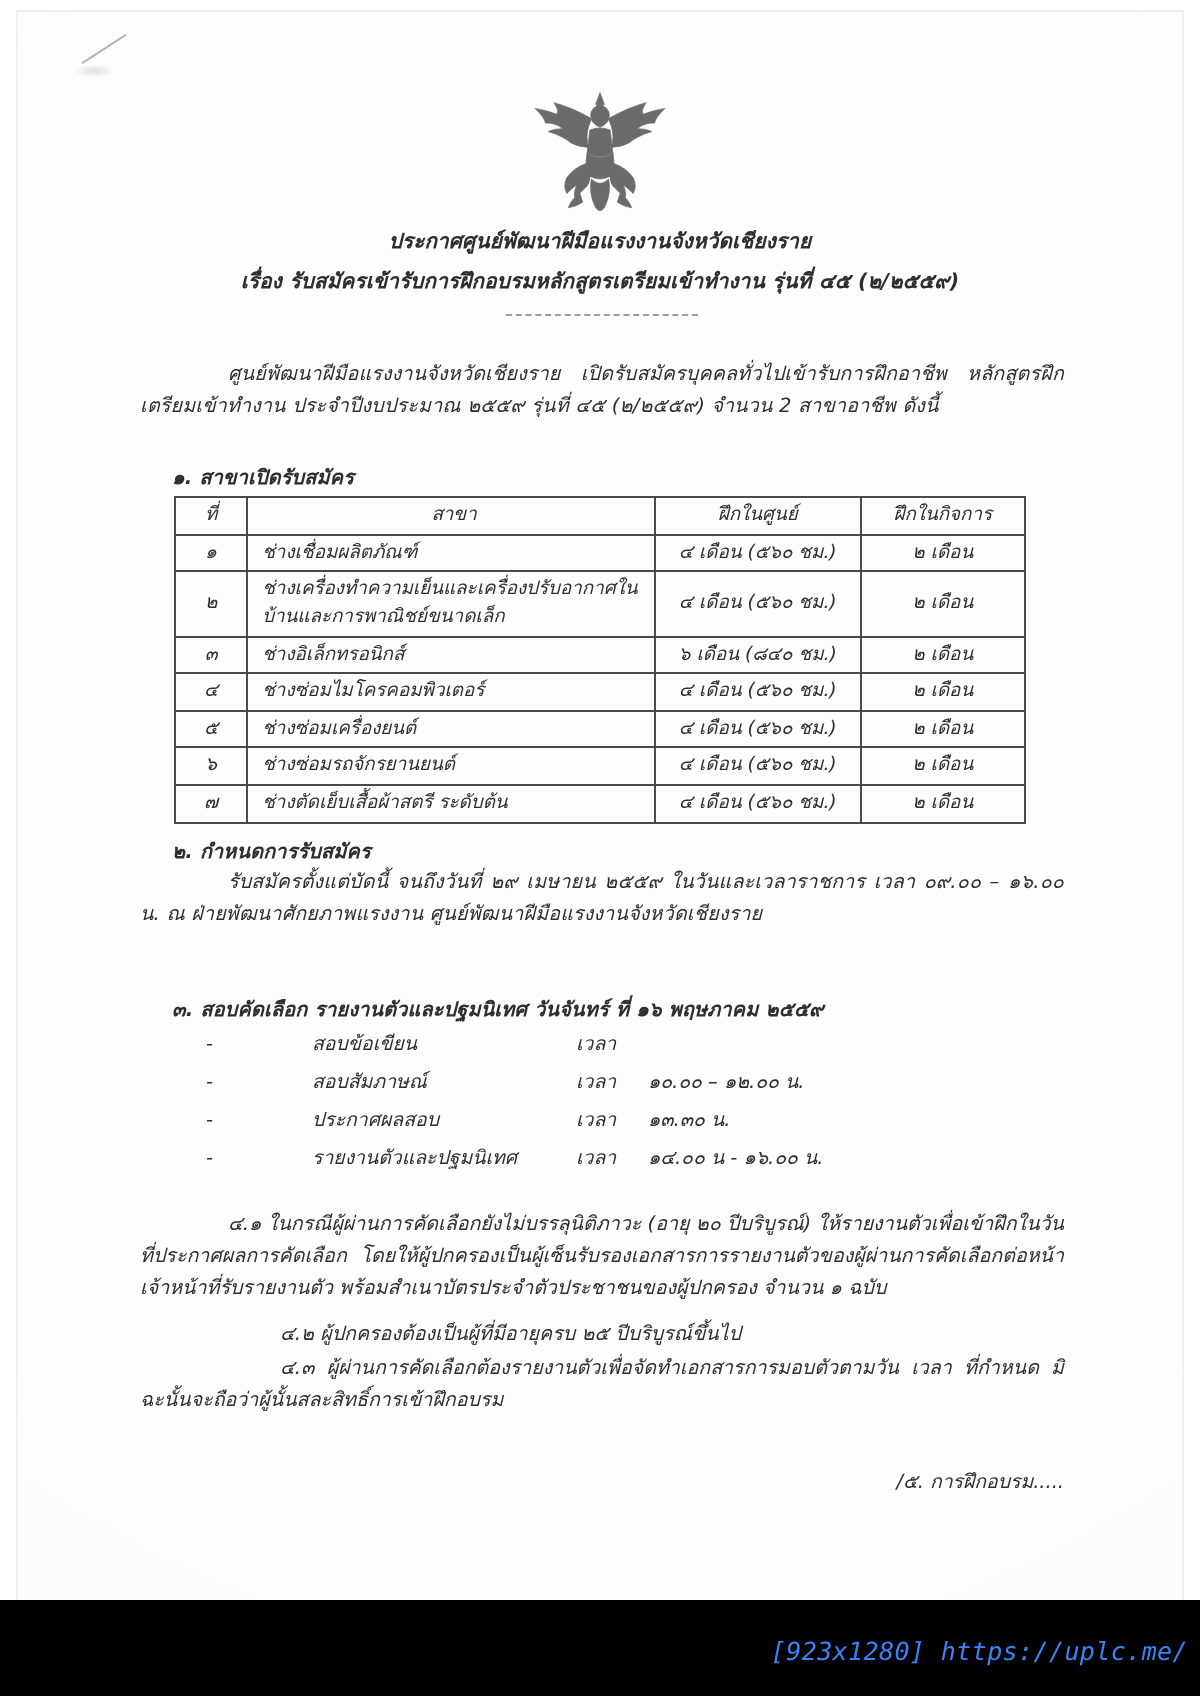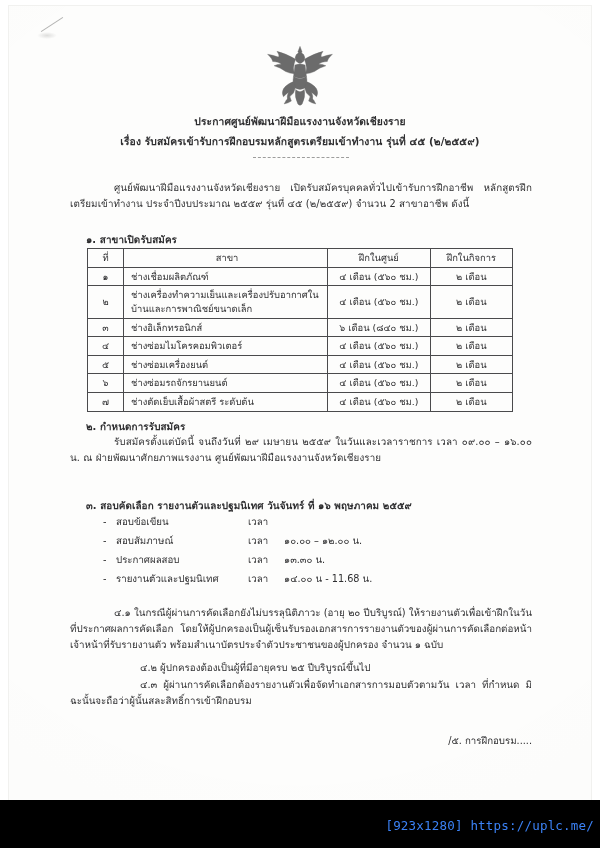--- a/index.html
+++ b/index.html
@@ -15,20 +15,21 @@
     font-family: "DejaVu Sans", sans-serif;
   }
 
   
   #page {
     position: absolute;
     left: 0; top: 0;
     width: 600px;
     height: 848px;
     background: #ffffff;
+    font-style: italic;
   }
   #paper {
     position: absolute;
     left: 9px;
     top: 6px;
     width: 582px;
     height: 794px;
     background: #fdfdfc;
     box-shadow: 0 0 0 1px #f1f1ef;
   }
@@ -165,21 +166,21 @@
     width: 420px;
     font-size: 9.7px;
     color: #2e2e30;
   }
   .sched-row {
     display: flex;
     align-items: baseline;
     height: 19px;
   }
   .sched-dash { width: 13px; flex: 0 0 13px; }
-  .sched-item { width: 132px; flex: 0 0 132px; }
+  .sched-item { width: 132px; flex: 0 0 132px; margin-left: 40px; }
   .sched-lbl  { width: 36px;  flex: 0 0 36px; }
   .sched-time { flex: 1 1 auto; }
 
   
   .sub {
     font-size: 9.8px;
     color: #2e2e30;
     line-height: 1.62;
     text-align: justify;
   }
@@ -361,21 +362,21 @@
     <div class="sched-row">
       <span class="sched-dash">-</span>
       <span class="sched-item">ประกาศผลสอบ</span>
       <span class="sched-lbl">เวลา</span>
       <span class="sched-time">๑๓.๓๐ น.</span>
     </div>
     <div class="sched-row">
       <span class="sched-dash">-</span>
       <span class="sched-item">รายงานตัวและปฐมนิเทศ</span>
       <span class="sched-lbl">เวลา</span>
-      <span class="sched-time">๑๔.๐๐ น - 11.68 น.</span>
+      <span class="sched-time">๑๔.๐๐ น - ๑๖.๐๐ น.</span>
     </div>
   </div>
 
   <div class="sub" id="sec4-1">๔.๑ ในกรณีผู้ผ่านการคัดเลือกยังไม่บรรลุนิติภาวะ (อายุ ๒๐ ปีบริบูรณ์) ให้รายงานตัวเพื่อเข้าฝึกในวันที่ประกาศผลการคัดเลือก โดยให้ผู้ปกครองเป็นผู้เซ็นรับรองเอกสารการรายงานตัวของผู้ผ่านการคัดเลือกต่อหน้าเจ้าหน้าที่รับรายงานตัว พร้อมสำเนาบัตรประจำตัวประชาชนของผู้ปกครอง  จำนวน ๑ ฉบับ</div>
   <div class="sub" id="sec4-2">๔.๒ ผู้ปกครองต้องเป็นผู้ที่มีอายุครบ ๒๕ ปีบริบูรณ์ขึ้นไป</div>
   <div class="sub" id="sec4-3">๔.๓ ผู้ผ่านการคัดเลือกต้องรายงานตัวเพื่อจัดทำเอกสารการมอบตัวตามวัน เวลา ที่กำหนด มิฉะนั้นจะถือว่าผู้นั้นสละสิทธิ์การเข้าฝึกอบรม</div>
 
   <div id="footer-note">/๕. การฝึกอบรม.....</div>
 
   <div id="wm-bar"></div>

